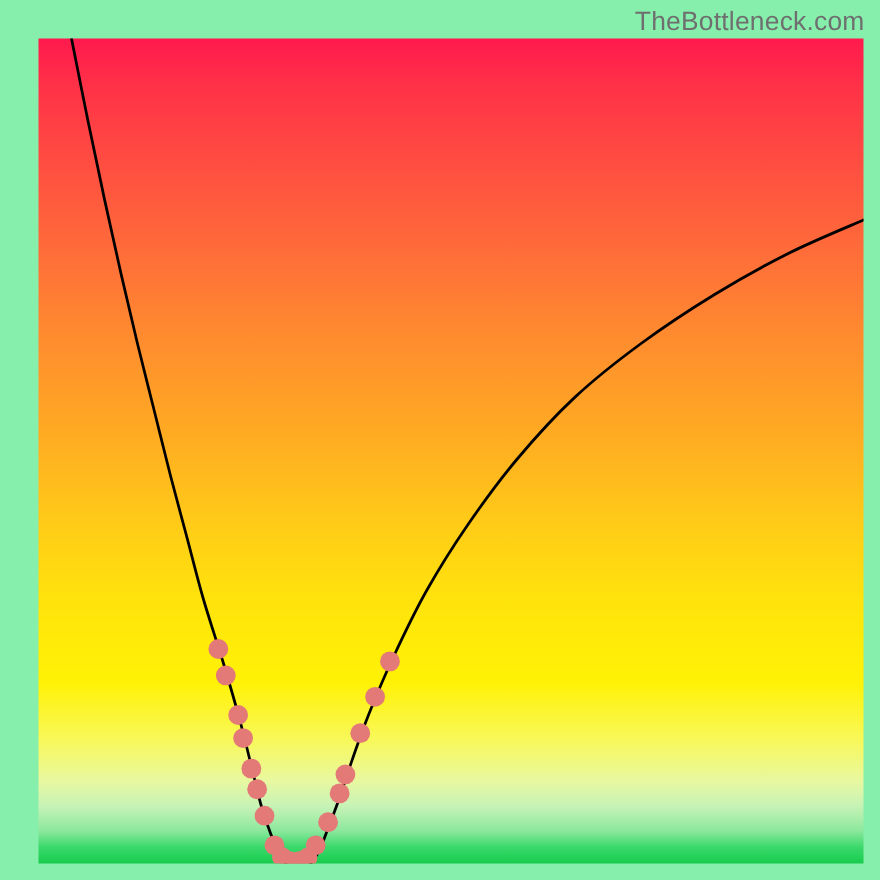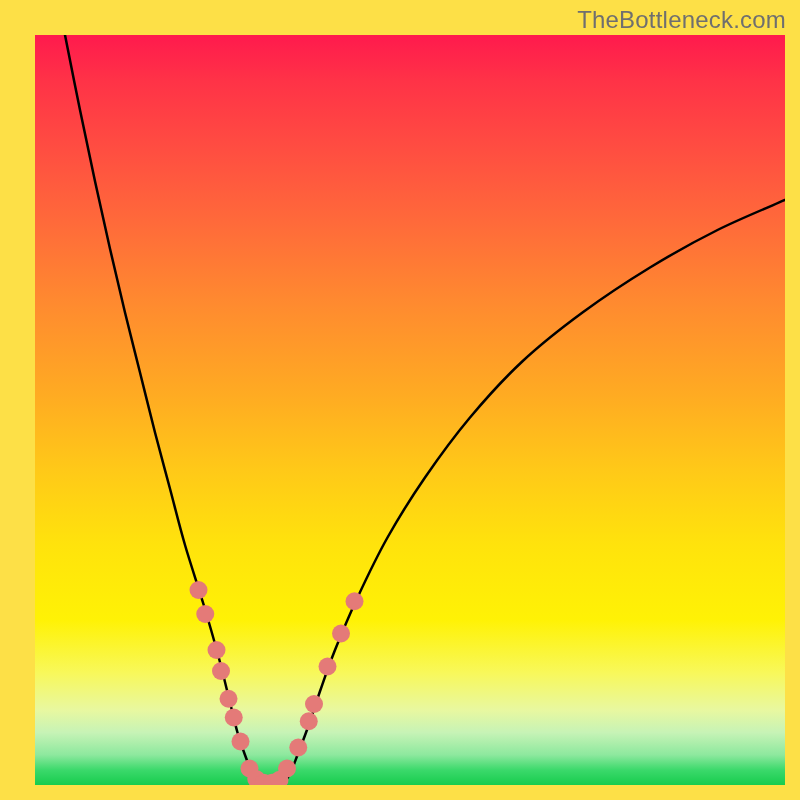--- a/index.html
+++ b/index.html
@@ -8,21 +8,21 @@
     width: 800px;
     height: 800px;
     overflow: hidden;
     background: #000;
     font-family: Arial, Helvetica, sans-serif;
   }
   .frame {
     position: relative;
     width: 800px;
     height: 800px;
-    background: #fde047;
+    background: #86efac;
   }
   .plot-area {
     position: absolute;
     left: 35px;
     top: 35px;
     width: 750px;
     height: 750px;
     
     background: linear-gradient(
       to bottom,

